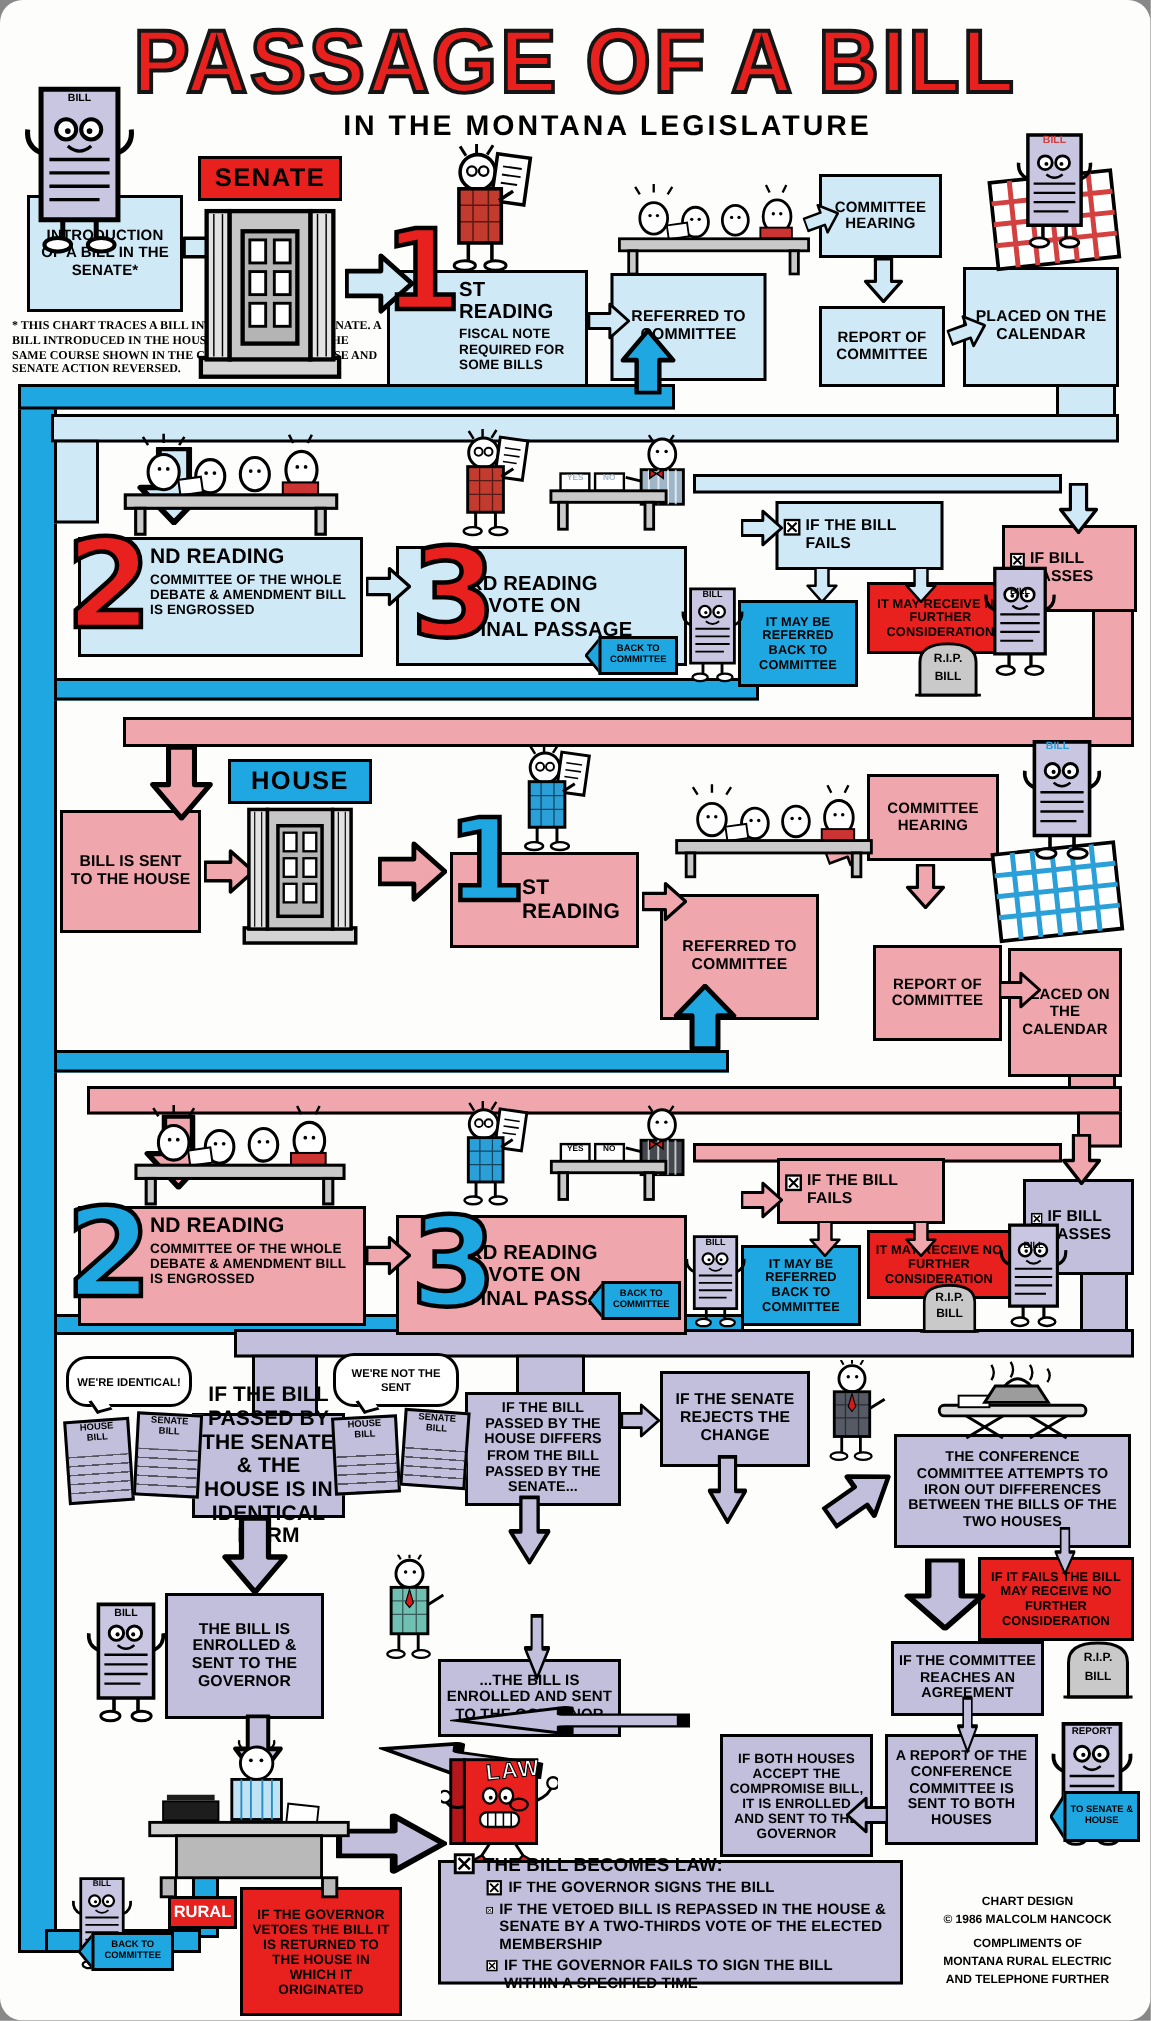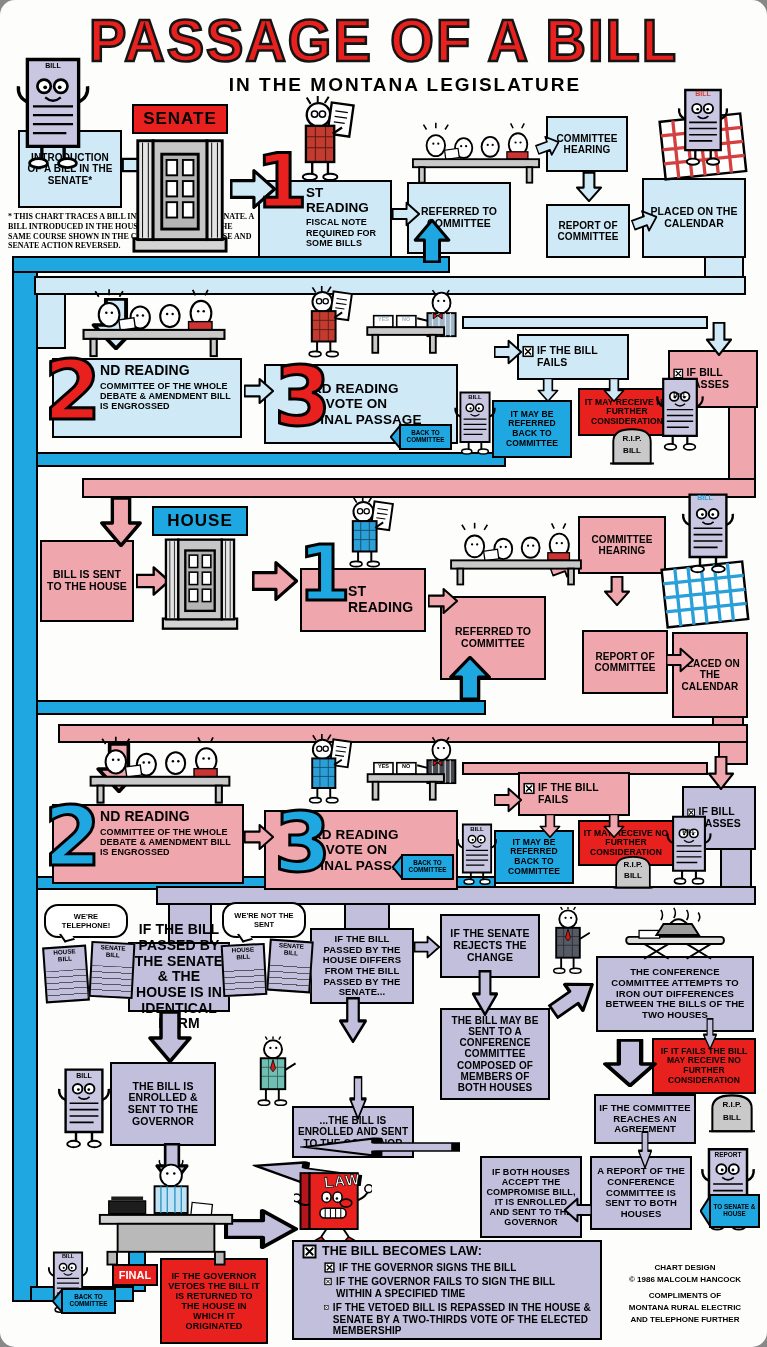--- a/index.html
+++ b/index.html
@@ -539,21 +539,21 @@
     <span>IF BILL PASSES</span>
       </div>
   </div>
   <div class="char" style="left:664px;top:814px;width:50px;height:72px">
     <span class="charlabel" style="top:14px;font-size:6px">BILL</span>
     <svg width="50" height="72" viewBox="0 0 70 104">
         <use href="#billc"></use>
       </svg>
   </div>
 
-  <div class="bubble" style="left:44px;top:904px;width:84px;height:34px">WE'RE TELEPHONE!</div>
+  <div class="bubble" style="left:44px;top:904px;width:84px;height:34px">WE'RE IDENTICAL!</div>
   <div class="char" style="left:44px;top:942px;width:92px;height:62px">
     <div class="minibill" style="left:0;top:4px;width:44px;height:56px;transform:rotate(-4deg)">HOUSE BILL</div>
     <div class="minibill" style="left:46px;top:0;width:44px;height:56px;transform:rotate(3deg)">SENATE BILL</div>
   </div>
   <div class="box lav" style="left:128px;top:942px;width:102px;height:70px;font-size:14px">IF THE BILL PASSED BY THE SENATE &amp; THE HOUSE IS IN IDENTICAL FORM</div>
   <svg class="arr lavc r90" style="left:144px;top:1012px;width:52px;height:50px">
       <use href="#arr"></use>
     </svg>
   <div class="box lav" style="left:110px;top:1062px;width:106px;height:84px;font-size:10.5px">THE BILL IS ENROLLED &amp; SENT TO THE GOVERNOR</div>
   <div class="char" style="left:56px;top:1066px;width:56px;height:84px">
@@ -585,21 +585,20 @@
     </svg>
   <div class="box lav" style="left:440px;top:914px;width:100px;height:64px;font-size:10.5px">IF THE SENATE REJECTS THE CHANGE</div>
   <div class="char" style="left:540px;top:904px;width:56px;height:80px;color:#565a64">
     <svg width="56" height="80" viewBox="0 0 90 120">
         <use href="#prsn"></use>
       </svg>
   </div>
   <svg class="arr lavc r90" style="left:462px;top:978px;width:46px;height:30px">
       <use href="#arr"></use>
     </svg>
-  <div class="box lav" style="left:440px;top:1008px;width:110px;height:92px;font-size:10px">THE BILL MAY BE SENT TO A CONFERENCE COMMITTEE COMPOSED OF MEMBERS OF BOTH HOUSES</div>
   <div class="char" style="left:598px;top:906px;width:158px;height:54px">
     <svg width="158" height="54" viewBox="0 0 170 84">
         <use href="#iron"></use>
       </svg>
   </div>
   <svg class="arr lavc rm35" style="left:548px;top:978px;width:50px;height:40px">
       <use href="#arr"></use>
     </svg>
   <div class="box lav" style="left:596px;top:956px;width:158px;height:76px;font-size:9.5px">THE CONFERENCE COMMITTEE ATTEMPTS TO IRON OUT DIFFERENCES BETWEEN THE BILLS OF THE TWO HOUSES</div>
   <svg class="arr lavc r90" style="left:694px;top:1026px;width:32px;height:16px">
@@ -654,59 +653,59 @@
   </div>
   <svg class="arr lavc" style="left:224px;top:1206px;width:74px;height:46px">
       <use href="#arr"></use>
     </svg>
   <div class="char" style="left:294px;top:1160px;width:78px;height:88px">
     <span class="lawlabel" style="left:30px;top:12px">LAW</span>
     <svg width="78" height="88" viewBox="0 0 120 115">
         <use href="#law"></use>
       </svg>
   </div>
-  <div class="veto-sign" style="left:112px;top:1264px;width:46px;height:22px">FINAL</div>
+  <div class="veto-sign" style="left:112px;top:1264px;width:46px;height:22px">RURAL</div>
   <div class="box rd" style="left:160px;top:1258px;width:108px;height:86px;font-size:9px">IF THE GOVERNOR VETOES THE BILL IT IS RETURNED TO THE HOUSE IN WHICH IT ORIGINATED</div>
   <div class="char" style="left:46px;top:1250px;width:44px;height:64px">
     <span class="charlabel" style="top:3px;font-size:5.5px">BILL</span>
     <svg width="44" height="64" viewBox="0 0 70 104">
         <use href="#billc"></use>
       </svg>
   </div>
   <div class="signwrap" style="left:52px;top:1288px;width:64px;height:26px">
     <svg class="signtri bbc" viewBox="0 0 20 40" preserveAspectRatio="none">
         <use href="#tri"></use>
       </svg>
     <div class="signrect">BACK TO COMMITTEE</div>
   </div>
 
-  <div class="box lav" id="becomes" style="left:292px;top:1240px;width:310px;height:100px">
+  <div class="box lav" id="becomes" style="left:292px;top:1240px;width:310px;height:83px">
     <div class="bt">
         <svg width="15" height="15" viewBox="0 0 20 20">
           <use href="#chk"></use>
         </svg>
       <span>THE BILL BECOMES LAW:</span>
       </div>
     <div class="bi">
         <svg width="11" height="11" viewBox="0 0 20 20">
           <use href="#chk"></use>
         </svg>
       <span>IF THE GOVERNOR SIGNS THE BILL</span>
       </div>
     <div class="bi">
         <svg width="11" height="11" viewBox="0 0 20 20">
           <use href="#chk"></use>
         </svg>
-      <span>IF THE GOVERNOR FAILS TO SIGN THE BILL WITHIN A SPECIFIED TIME</span>
+      <span>IF THE VETOED BILL IS REPASSED IN THE HOUSE &amp; SENATE BY A TWO-THIRDS VOTE OF THE ELECTED MEMBERSHIP</span>
       </div>
     <div class="bi">
         <svg width="11" height="11" viewBox="0 0 20 20">
           <use href="#chk"></use>
         </svg>
-      <span>IF THE VETOED BILL IS REPASSED IN THE HOUSE &amp; SENATE BY A TWO-THIRDS VOTE OF THE ELECTED MEMBERSHIP</span>
+      <span>IF THE GOVERNOR FAILS TO SIGN THE BILL WITHIN A SPECIFIED TIME</span>
       </div>
   </div>
 
   <div id="credits">
     <span style="display:block">CHART DESIGN</span>
     <span style="display:block">© 1986 MALCOLM HANCOCK</span>
     <span style="display:block;margin-top:4px">COMPLIMENTS OF</span>
     <span style="display:block">MONTANA RURAL ELECTRIC</span>
     <span style="display:block">AND TELEPHONE FURTHER</span>
   </div>

